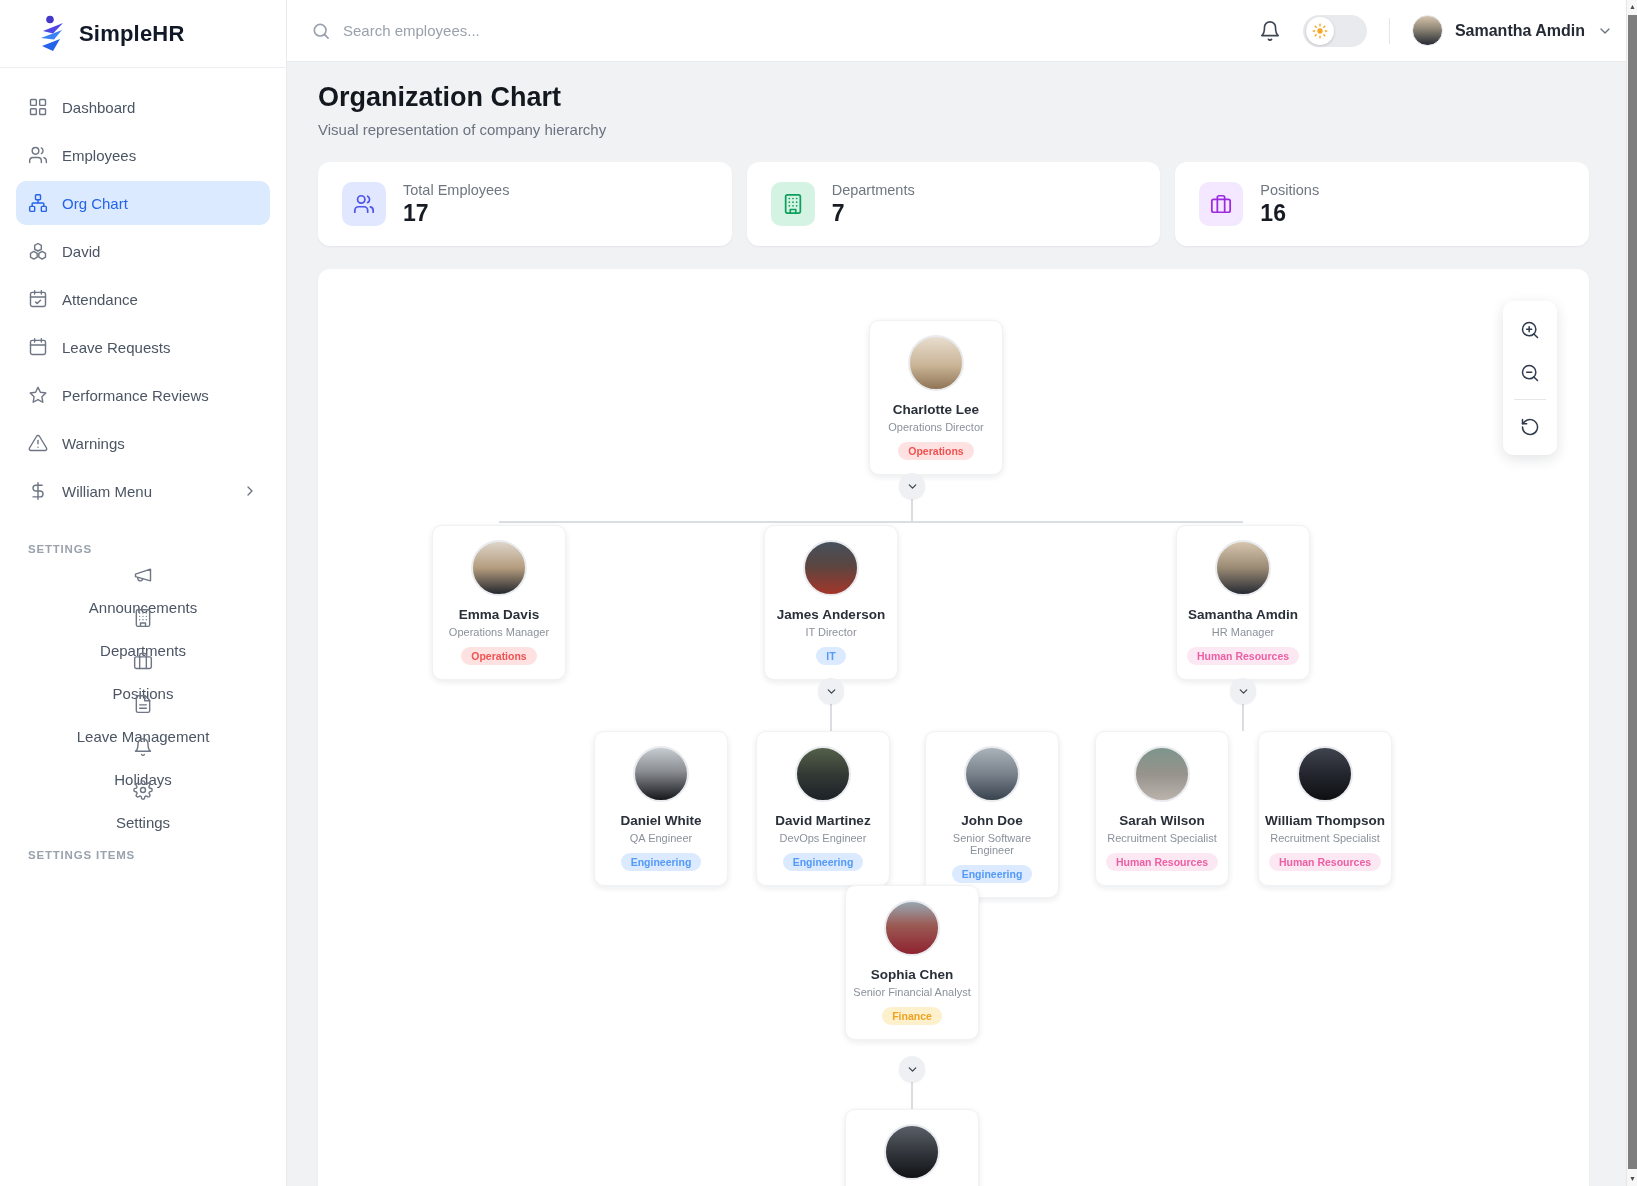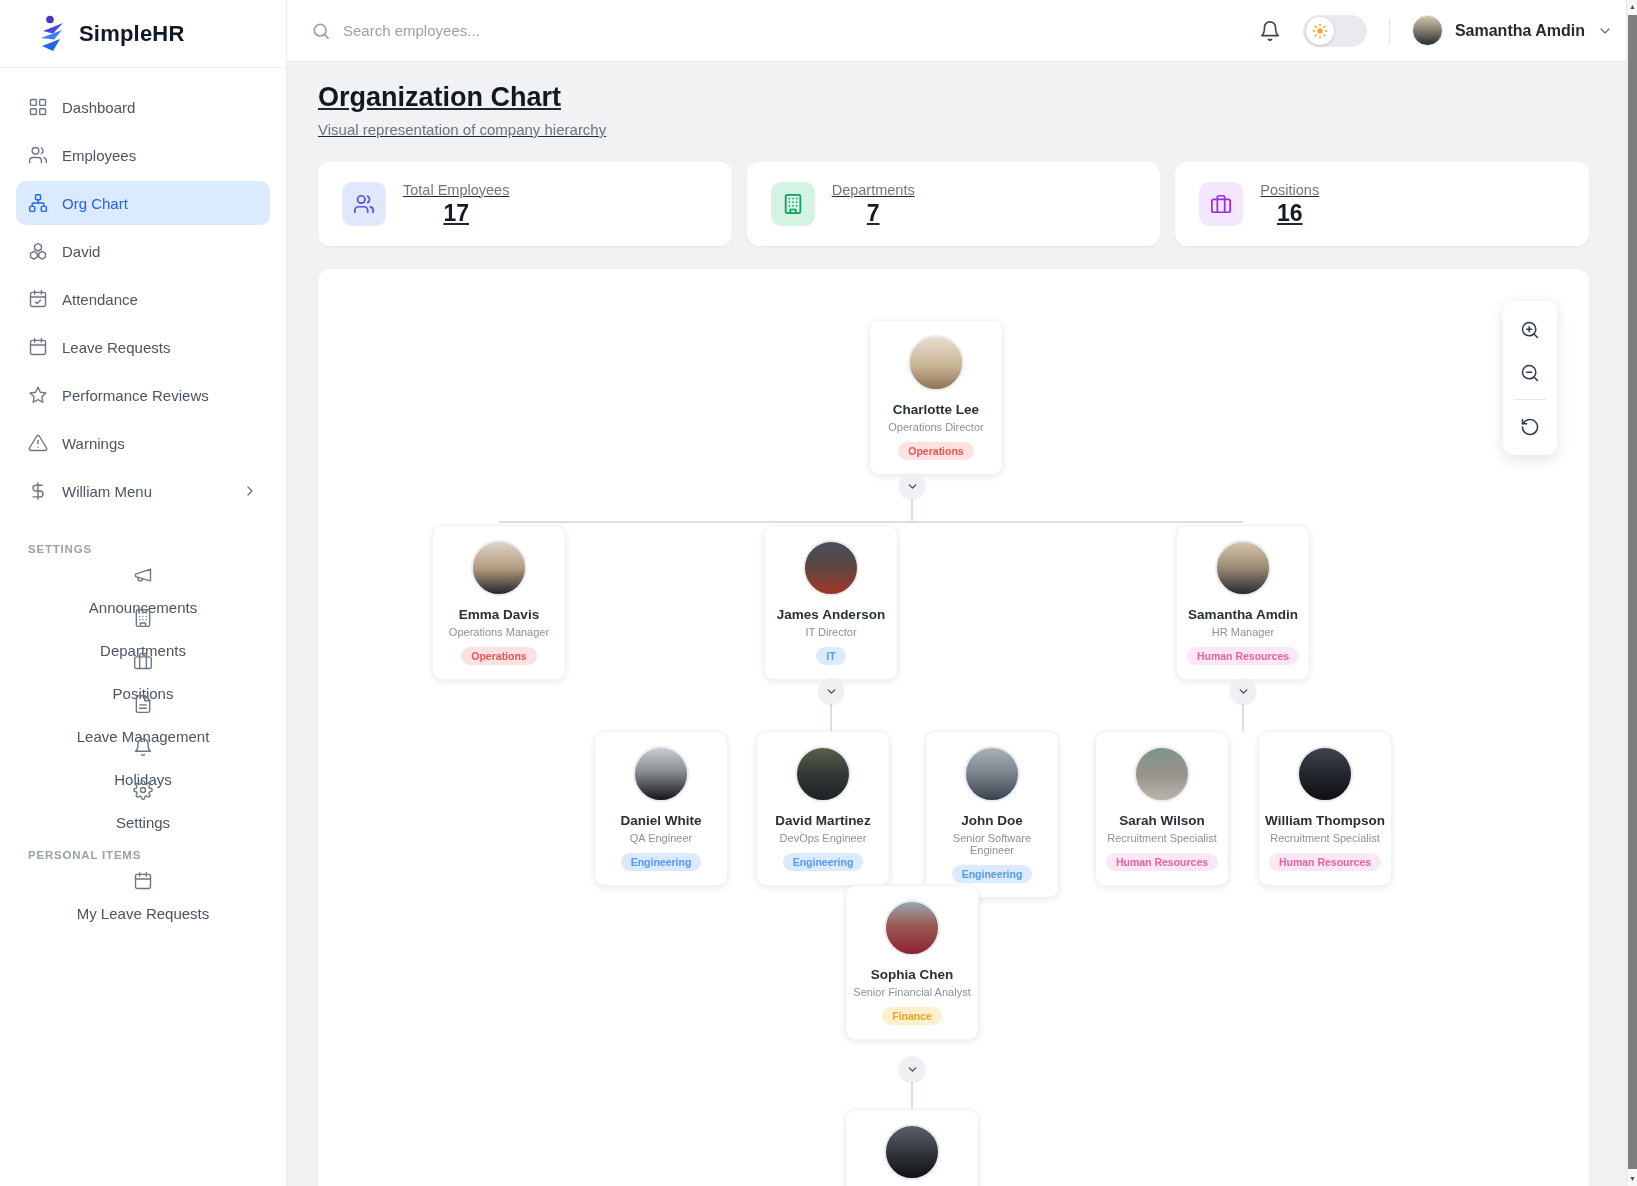--- a/index.html
+++ b/index.html
@@ -40,25 +40,25 @@
   .knob { position:absolute; left:3px; top:2px; width:28px; height:28px; border-radius:50%;
     background:#ffffff; box-shadow:0 1px 3px rgba(0,0,0,.18); display:flex; align-items:center; justify-content:center; }
   .vdiv { width:1px; height:26px; background:#e3e5e9; }
   .user-chip { display:flex; align-items:center; gap:12px; cursor:pointer; }
   .avatar-sm { width:31px; height:31px; border-radius:50%;
     background:linear-gradient(180deg,#d6c4ae 0%,#8d8575 45%,#262a33 100%); border:1px solid #e5e7eb; }
   .user-name { font-size:16px; font-weight:700; color:#252b35; }
   .chev { color:#6b7280; display:flex; }
 
   
-  .main { position:absolute; left:287px; top:62px; right:0; bottom:0; padding:20px 48px 0 31px; overflow:hidden;text-decoration:underline; }
+  .main { position:absolute; left:287px; top:62px; right:0; bottom:0; padding:20px 48px 0 31px; overflow:hidden; }
   .page-title { font-size:27px; font-weight:800; color:#13181f; }
   .page-sub { margin-top:8px; font-size:15px; color:#6b7280; }
 
-  .stats-row { display:flex; gap:15px; margin-top:24px;text-align:center; }
+  .stats-row { display:flex; gap:15px; margin-top:24px; }
   .stat-card { flex:1; height:84px; background:#fff; border-radius:12px;
     box-shadow:0 1px 2px rgba(16,24,40,.06); display:flex; align-items:center; gap:17px; padding:0 24px; }
   .tile { width:44px; height:44px; border-radius:10px; display:flex; align-items:center; justify-content:center; }
   .tile .ic { width:22px; height:22px; }
   .tile.indigo { background:#e0e7ff; color:#4f55e8; }
   .tile.green  { background:#d4f3e3; color:#0e9f5e; }
   .tile.purple { background:#f3e8ff; color:#9d2ae0; }
   .stat-label { font-size:14.5px; color:#6f7680; }
   .stat-value { font-size:23px; font-weight:800; color:#171c24; margin-top:2px; }
 
@@ -226,28 +226,21 @@
       <span>Holidays</span>
     </div>
     <div class="nav-item small">
       <svg class="ic" viewBox="0 0 24 24" fill="none" stroke="currentColor" stroke-width="1.7" stroke-linecap="round" stroke-linejoin="round">
           <circle cx="12" cy="12" r="3"></circle>
           <path d="M19.4 15a1.65 1.65 0 0 0 .33 1.82l.06.06a2 2 0 1 1-2.83 2.83l-.06-.06a1.65 1.65 0 0 0-1.82-.33 1.65 1.65 0 0 0-1 1.51V21a2 2 0 1 1-4 0v-.09a1.65 1.65 0 0 0-1-1.51 1.65 1.65 0 0 0-1.82.33l-.06.06a2 2 0 1 1-2.83-2.83l.06-.06a1.65 1.65 0 0 0 .33-1.82 1.65 1.65 0 0 0-1.51-1H3a2 2 0 1 1 0-4h.09a1.65 1.65 0 0 0 1.51-1 1.65 1.65 0 0 0-.33-1.82l-.06-.06a2 2 0 1 1 2.83-2.83l.06.06a1.65 1.65 0 0 0 1.82.33h.01a1.65 1.65 0 0 0 1-1.51V3a2 2 0 1 1 4 0v.09a1.65 1.65 0 0 0 1 1.51 1.65 1.65 0 0 0 1.82-.33l.06-.06a2 2 0 1 1 2.83 2.83l-.06.06a1.65 1.65 0 0 0-.33 1.82v.01a1.65 1.65 0 0 0 1.51 1H21a2 2 0 1 1 0 4h-.09a1.65 1.65 0 0 0-1.51 1z"></path>
         </svg>
       <span>Settings</span>
     </div>
 
-    <div class="sec-label">PERSONAL ITEMS</div>
-    <div class="nav-item small">
-      <svg class="ic" viewBox="0 0 24 24" fill="none" stroke="currentColor" stroke-width="1.7" stroke-linecap="round" stroke-linejoin="round">
-          <rect x="3" y="4" width="18" height="17" rx="2"></rect>
-          <path d="M16 2v4M8 2v4M3 9.5h18"></path>
-        </svg>
-      <span>My Leave Requests</span>
-    </div>
+    <div class="sec-label">SETTINGS ITEMS</div>
   </div>
 </div>
 
 <div class="topbar">
   <div class="search-wrap">
     <svg class="ic" viewBox="0 0 24 24" fill="none" stroke="currentColor" stroke-width="2" stroke-linecap="round">
         <circle cx="11" cy="11" r="7"></circle>
         <path d="m20.5 20.5-4.2-4.2"></path>
       </svg>
     <input class="search-input" type="text" placeholder="Search employees..." style="">

